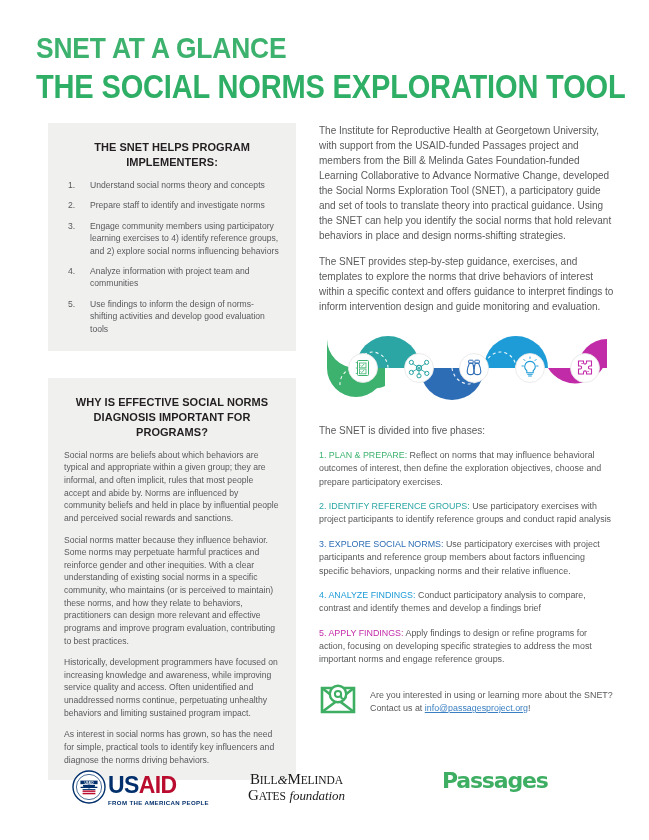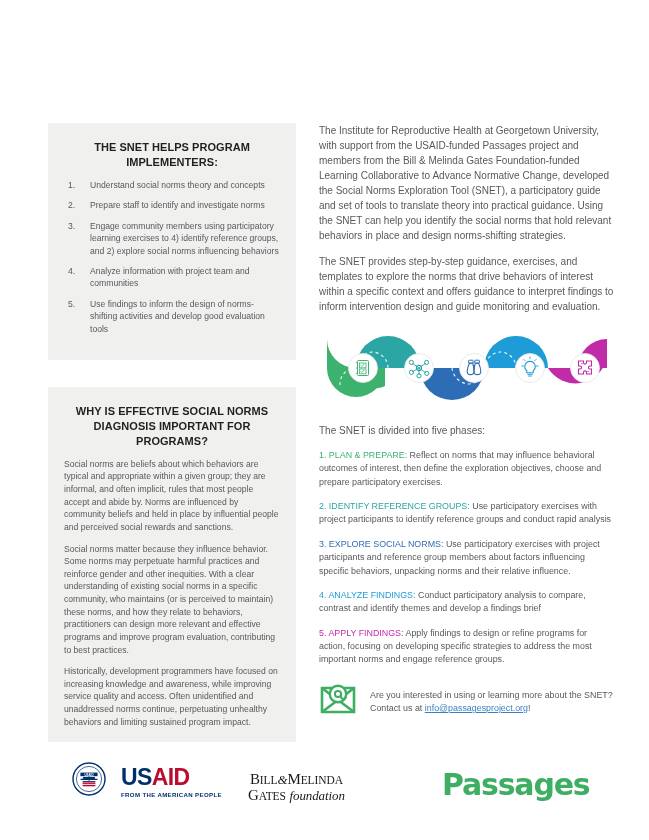--- a/index.html
+++ b/index.html
@@ -91,21 +91,21 @@
     counter-reset: li;
   }
   ol.numlist li {
     position: relative;
     padding-left: 26px;
     font-size: 8.6px;
     line-height: 1.45;
     color: #58595b;
     margin-bottom: 8px;
   }
-  ol.numlist li:last-child { margin-bottom: 11px; }
+  ol.numlist li:last-child { margin-bottom: 2px; }
   ol.numlist li::before {
     counter-increment: li;
     content: counter(li) ".";
     position: absolute;
     left: 4px;
     top: 0;
     font-size: 8.6px;
     color: #58595b;
   }
 
@@ -170,24 +170,24 @@
   .footer {
     position: absolute;
     left: 0;
     top: 762px;
     width: 649px;
     height: 60px;
   }
   .logo-usaid {
     position: absolute;
     left: 72px;
-    top: 0;
+    top: 8px;
     display: flex;
     align-items: flex-start;
-    gap: 15px;
+    gap: 2px;
   }
   .usaid-words { margin-top: 4px; }
   .usaid-main {
     font-size: 23px;
     font-weight: 700;
     letter-spacing: -0.6px;
     line-height: 1;
     font-family: "Liberation Sans", sans-serif;
   }
   .usaid-main .us { color: #002F6C; }
@@ -212,33 +212,37 @@
   .gates-l1 { font-size: 15px; letter-spacing: -0.1px; }
   .gates-l2 { font-size: 15px; letter-spacing: -0.1px; }
   .gates-l1 .amp { font-style: italic; font-size: 13px; }
   .gates-l2 .fdn { font-style: italic; font-size: 13px; }
   .sc { font-size: 11.5px; }
 
   .logo-passages {
     position: absolute;
     left: 442px;
     top: 8px;
-    font-size: 30px;
+    font-size: 22px;
     font-weight: 700;
     color: #3EAE63;
     font-family: "DejaVu Sans", sans-serif;
     letter-spacing: -1.2px;
     line-height: 1;
   }
 </style>
 </head>
 <body>
 
 <div class="page">
 
+  <div class="header">
+    <div class="title-line1">SNET AT A GLANCE</div>
+    <div class="title-line2">THE SOCIAL NORMS EXPLORATION TOOL</div>
+  </div>
 
   <div class="col-left">
 
     <div class="gray-box">
       <div class="box-heading">THE SNET HELPS PROGRAM IMPLEMENTERS:</div>
       <ol class="numlist">
         <li>Understand social norms theory and concepts</li>
         <li>Prepare staff to identify and investigate norms</li>
         <li>Engage community members using participatory learning exercises to 4) identify reference groups, and 2) explore social norms influencing behaviors</li>
         <li>Analyze information with project team and communities</li>
@@ -247,20 +251,21 @@
     </div>
 
     <div class="gray-box">
       <div class="box-heading">
         <span>WHY IS EFFECTIVE SOCIAL NORMS</span><br>
         <span>DIAGNOSIS IMPORTANT FOR PROGRAMS?</span>
       </div>
       <p class="body">Social norms are beliefs about which behaviors are typical and appropriate within a given group; they are informal, and often implicit, rules that most people accept and abide by. Norms are influenced by community beliefs and held in place by influential people and perceived social rewards and sanctions.</p>
       <p class="body">Social norms matter because they influence behavior. Some norms may perpetuate harmful practices and reinforce gender and other inequities. With a clear understanding of existing social norms in a specific community, who maintains (or is perceived to maintain) these norms, and how they relate to behaviors, practitioners can design more relevant and effective programs and improve program evaluation, contributing to best practices.</p>
       <p class="body">Historically, development programmers have focused on increasing knowledge and awareness, while improving service quality and access. Often unidentified and unaddressed norms continue, perpetuating unhealthy behaviors and limiting sustained program impact.</p>
+      <p class="body">As interest in social norms has grown, so has the need for simple, practical tools to identify key influencers and diagnose the norms driving behaviors.</p>
     </div>
 
   </div>
 
   <div class="col-right">
 
     <p class="rbody">The Institute for Reproductive Health at Georgetown University, with support from the USAID-funded Passages project and members from the Bill &amp; Melinda Gates Foundation-funded Learning Collaborative to Advance Normative Change, developed the Social Norms Exploration Tool (SNET), a participatory guide and set of tools to translate theory into practical guidance. Using the SNET can help you identify the social norms that hold relevant behaviors in place and design norms-shifting strategies.</p>
     <p class="rbody">The SNET provides step-by-step guidance, exercises, and templates to explore the norms that drive behaviors of interest within a specific context and offers guidance to interpret findings to inform intervention design and guide monitoring and evaluation.</p>
 
     <div class="wave-wrap">

